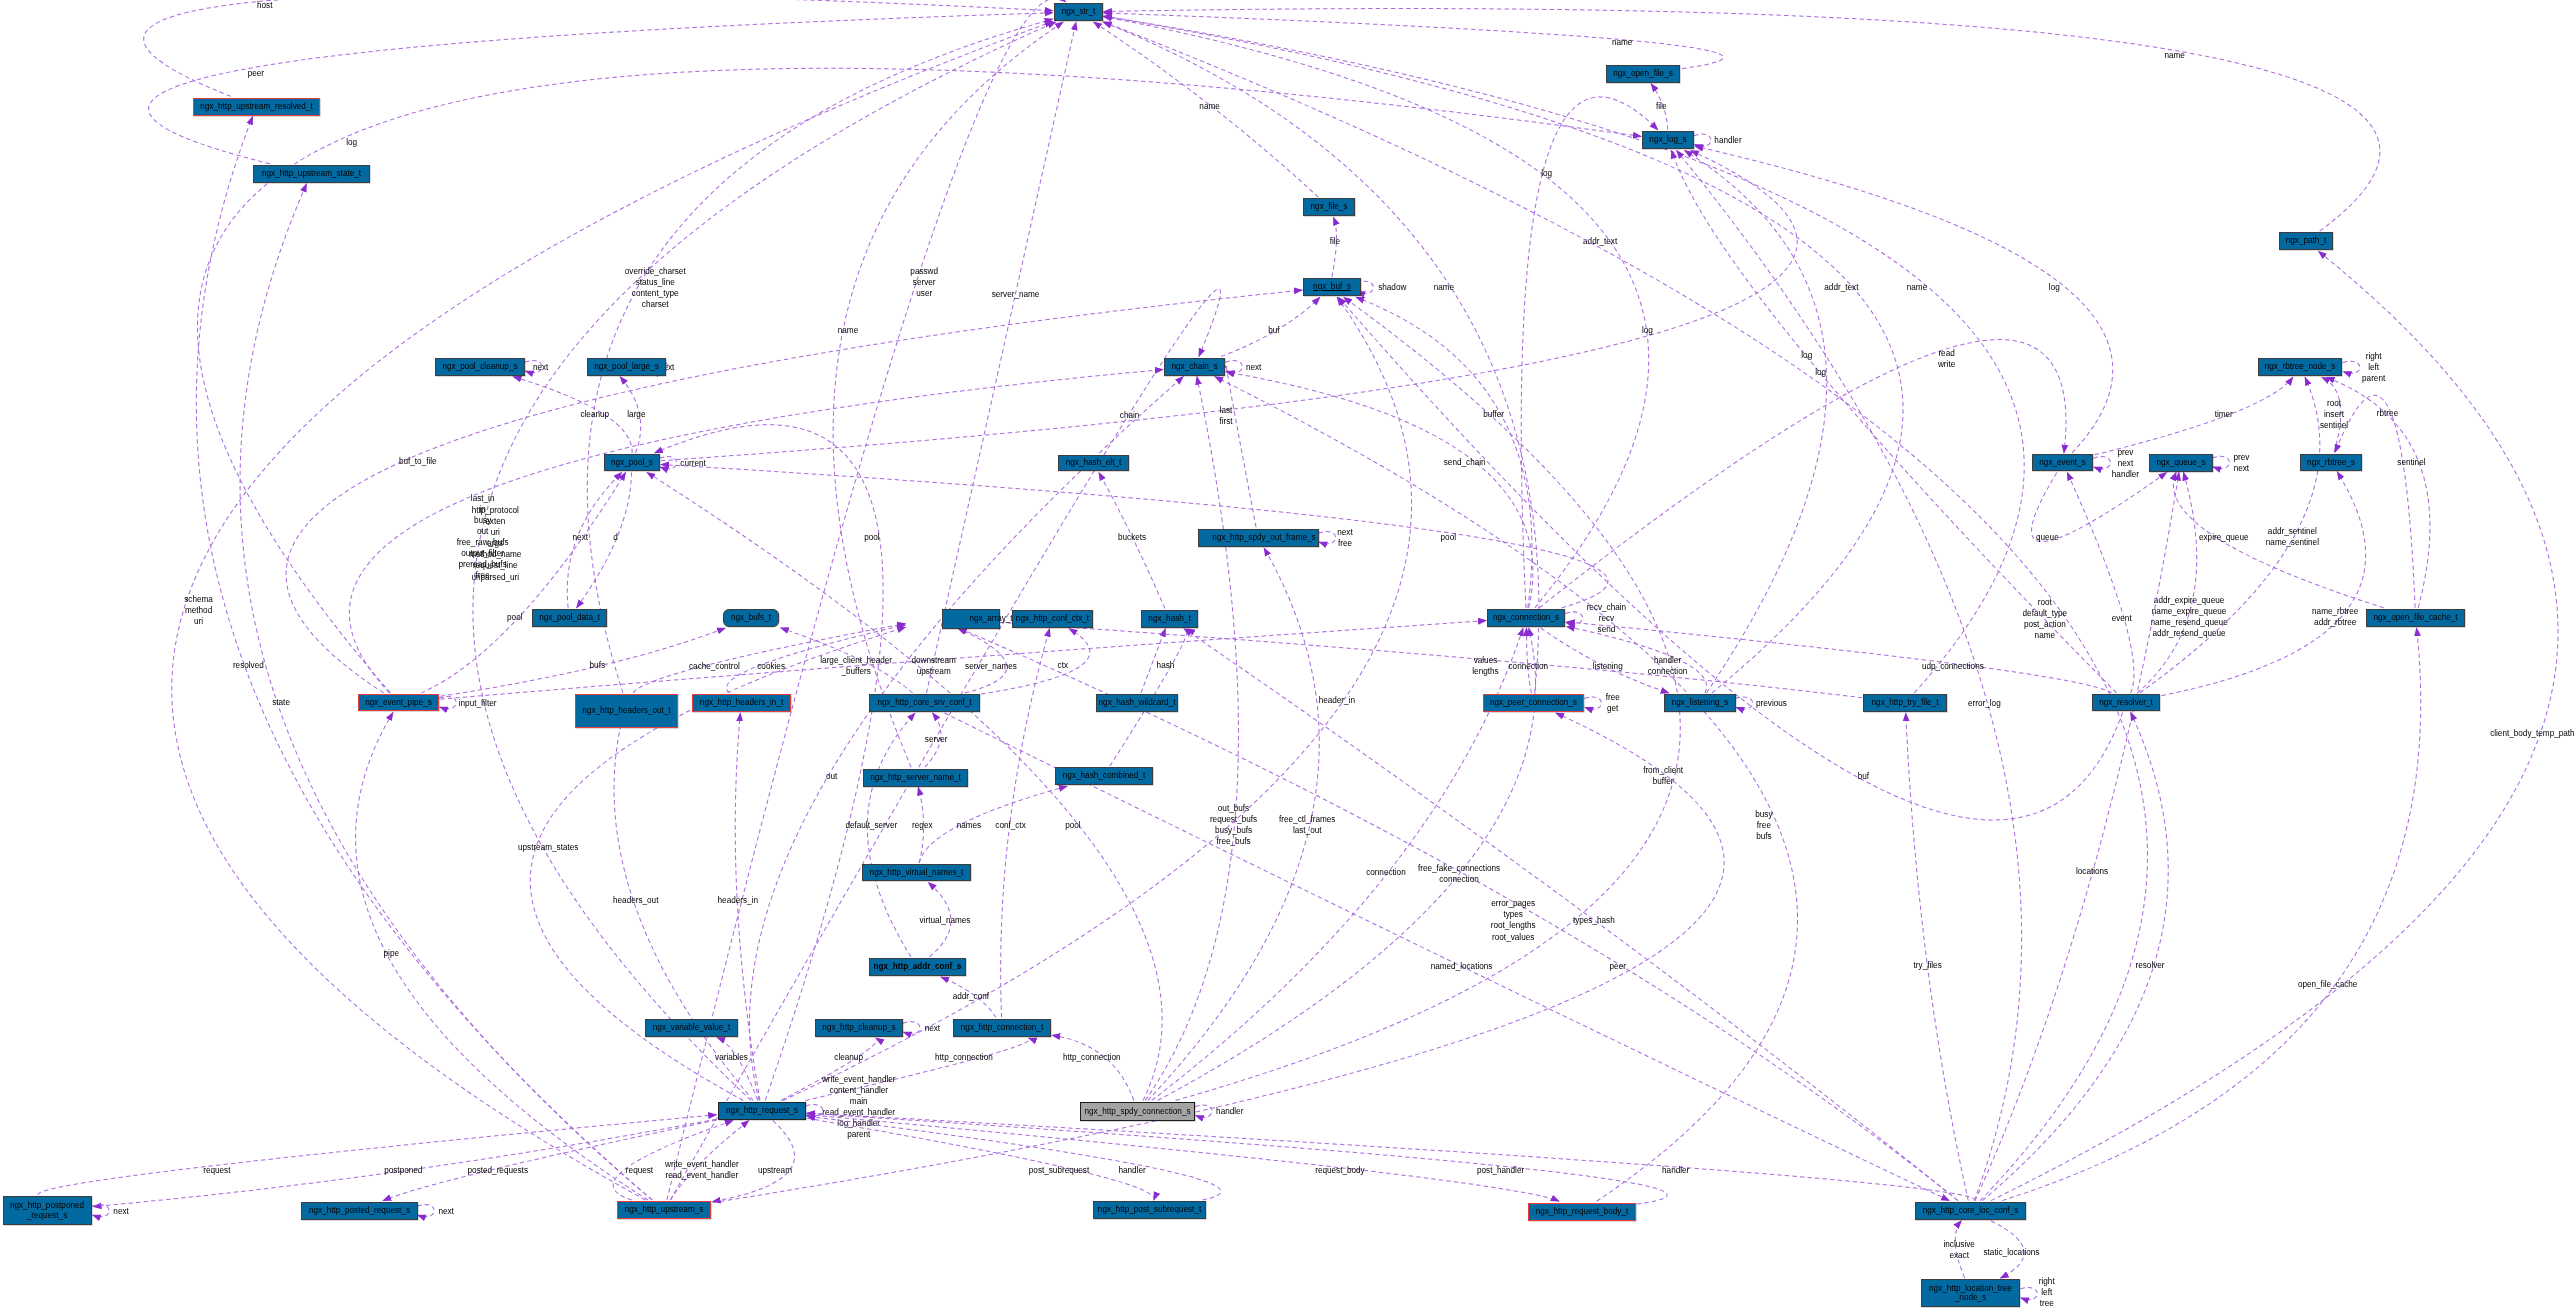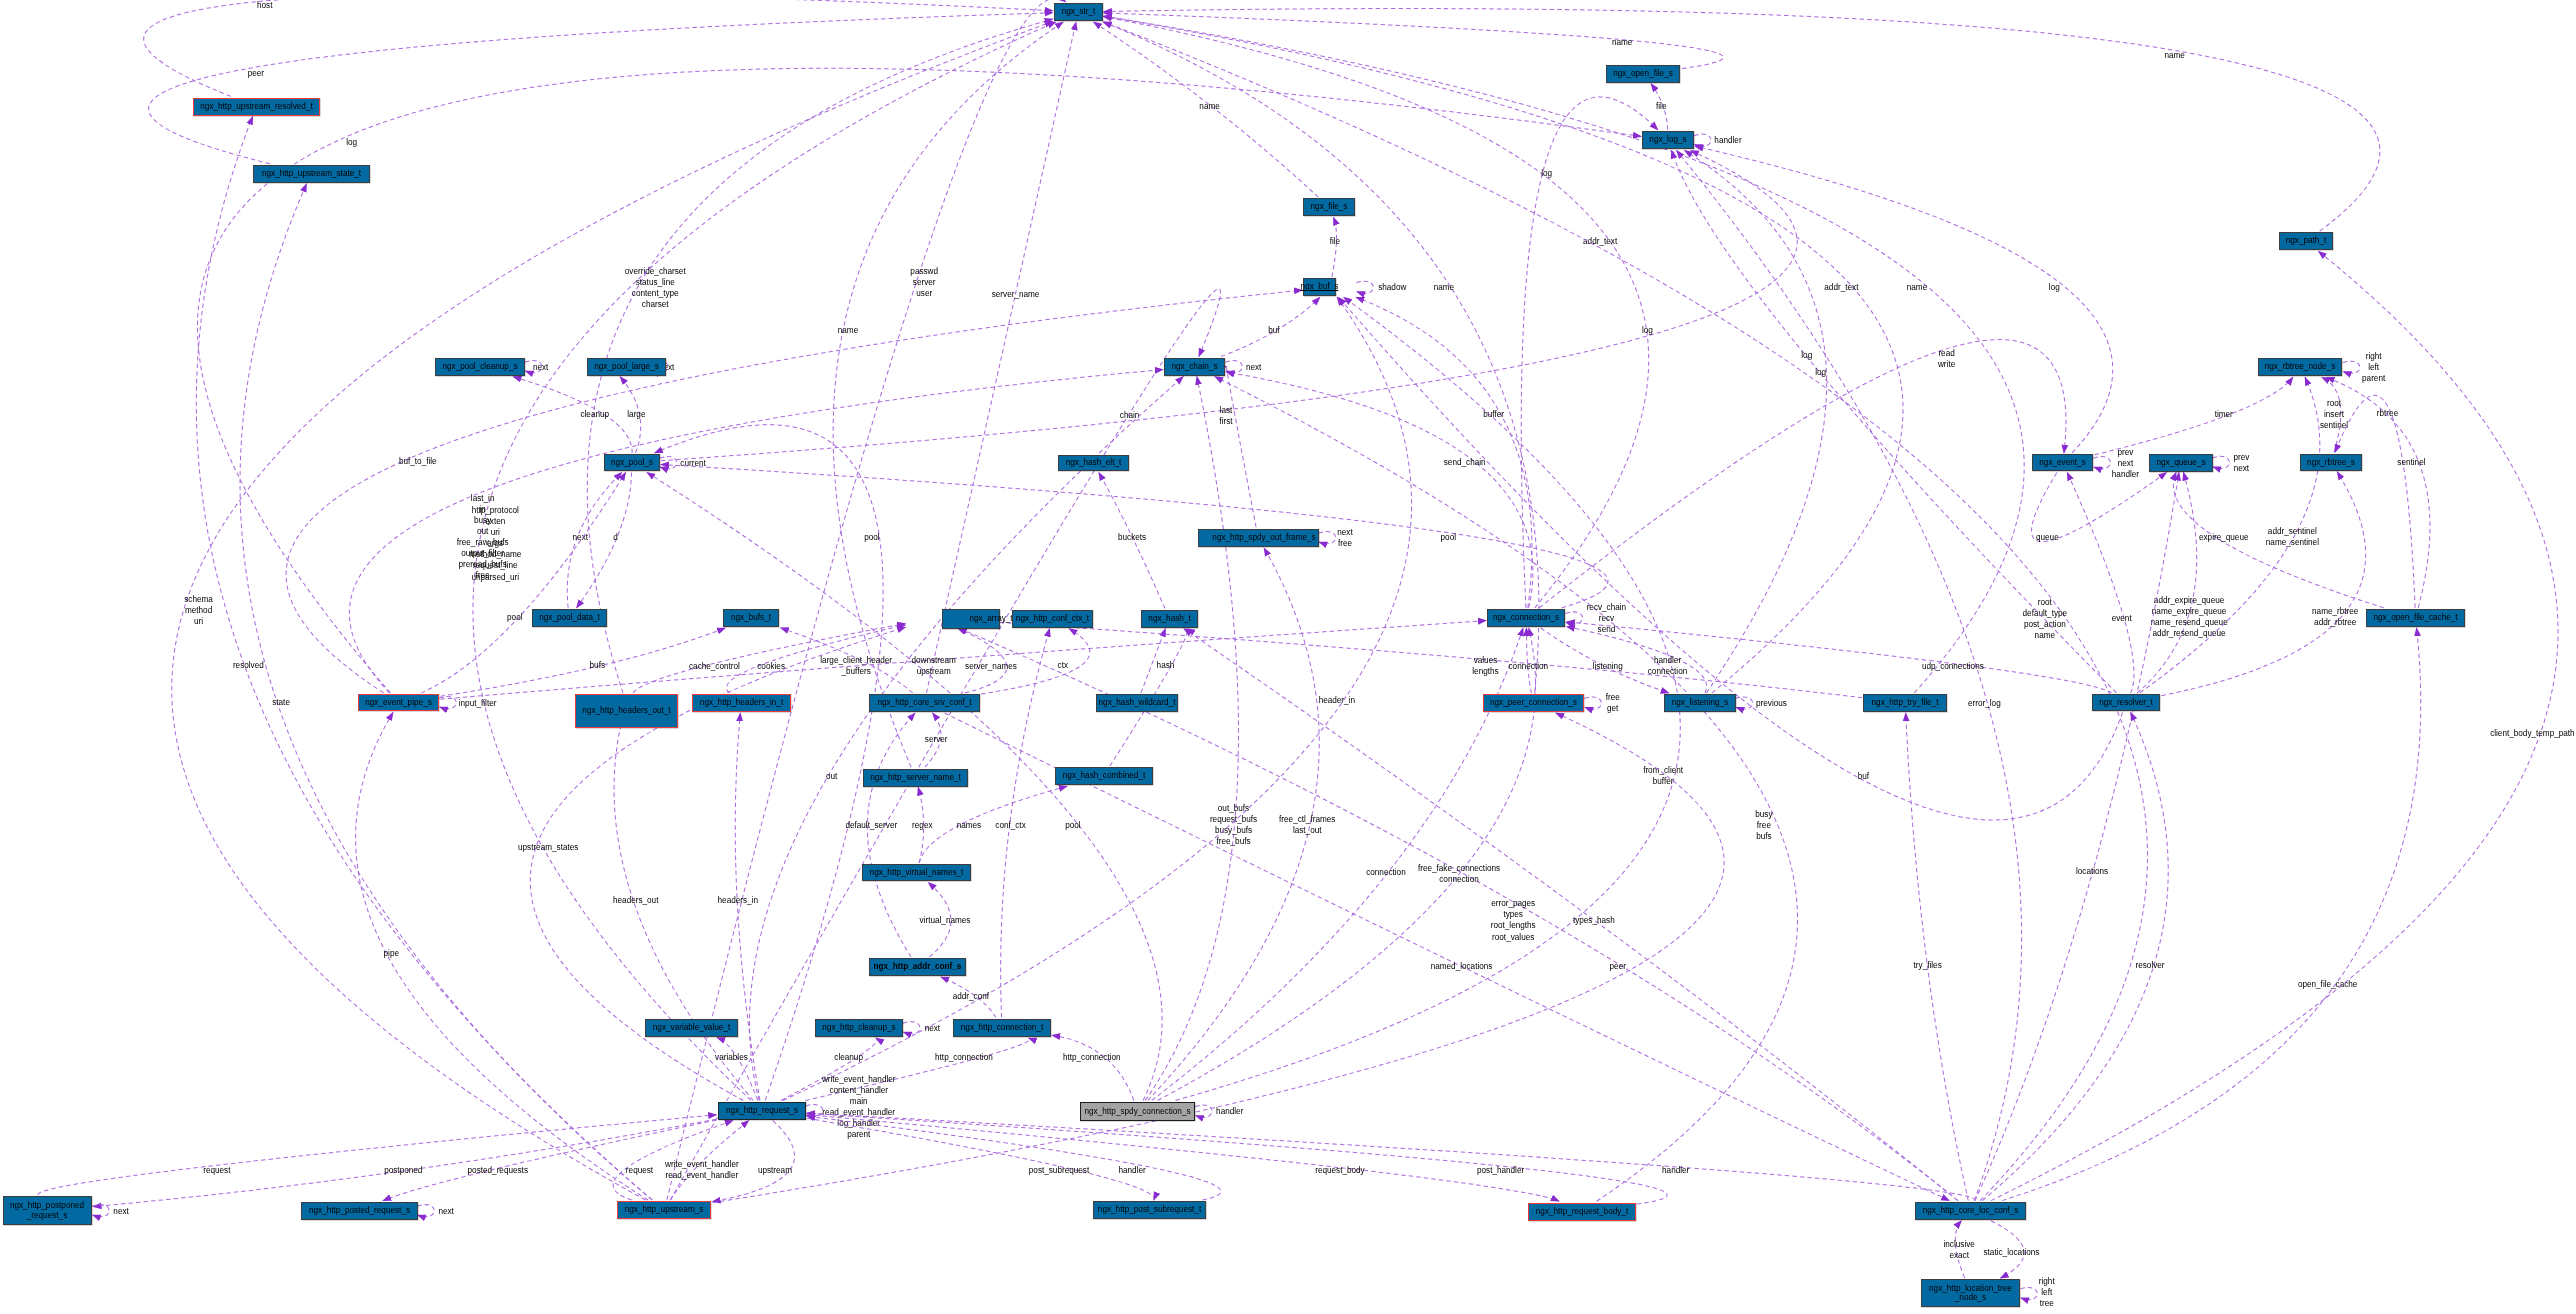--- a/index.html
+++ b/index.html
@@ -291,33 +291,33 @@
       <path d="M 3207 2046.5 C 3243 2033.5 3243 2073.5 3208 2060.5" fill="none" stroke="#a869dd" stroke-width="1.6" stroke-dasharray="7 5" marker-end="url(#arr)"></path>
       <text x="3249" text-anchor="middle" class="elabel"><tspan x="3249" y="2038">right</tspan><tspan x="3249" y="2055.5">left</tspan><tspan x="3249" y="2073">tree</tspan></text>
     </svg>
     <div class="node" title="ngx_str_t" style="left: 1054px; top: 3.1px; width: 49px; height: 17.6px;">ngx_str_t</div>
     <div class="node red" title="ngx_http_upstream_resolved_t" style="left: 193px; top: 98px; width: 127px; height: 17.6px;">ngx_http_upstream_resolved_t</div>
     <div class="node" title="ngx_http_upstream_state_t" style="left: 253px; top: 165px; width: 117px; height: 17.6px;">ngx_http_upstream_state_t</div>
     <div class="node" title="ngx_open_file_s" style="left: 1606px; top: 65px; width: 74px; height: 17.6px;">ngx_open_file_s</div>
     <div class="node" title="ngx_log_s" style="left: 1642px; top: 131px; width: 52px; height: 18px;">ngx_log_s</div>
     <div class="node" title="ngx_file_s" style="left: 1303px; top: 198px; width: 52px; height: 17.6px;">ngx_file_s</div>
     <div class="node" title="ngx_path_t" style="left: 2279px; top: 232px; width: 54px; height: 17.6px;">ngx_path_t</div>
-    <div class="node" title="ngx_buf_s" style="left: 1303px; top: 278px; width: 33px; height: 17.6px; text-decoration: underline;">ngx_buf_s</div>
+    <div class="node" title="ngx_buf_s" style="left: 1303px; top: 278px; width: 58px; height: 17.6px; text-decoration: underline;">ngx_buf_s</div>
     <div class="node" title="ngx_pool_cleanup_s" style="left: 435px; top: 358px; width: 90px; height: 17.6px;">ngx_pool_cleanup_s</div>
     <div class="node" title="ngx_pool_large_s" style="left: 572px; top: 358px; width: 79px; height: 17.6px; margin-left: 15px;">ngx_pool_large_s</div>
     <div class="node" title="ngx_chain_s" style="left: 1164px; top: 358px; width: 61px; height: 17.6px;">ngx_chain_s</div>
     <div class="node" title="ngx_rbtree_node_s" style="left: 2258px; top: 358px; width: 84px; height: 17.6px;">ngx_rbtree_node_s</div>
     <div class="node" title="ngx_pool_s" style="left: 604px; top: 454px; width: 56px; height: 17px;">ngx_pool_s</div>
     <div class="node" title="ngx_hash_elt_t" style="left: 1058px; top: 455px; width: 71px; height: 16.4px;">ngx_hash_elt_t</div>
     <div class="node" title="ngx_event_s" style="left: 2032px; top: 454px; width: 61px; height: 17px;">ngx_event_s</div>
     <div class="node" title="ngx_queue_s" style="left: 2149px; top: 454px; width: 64px; height: 17.6px;">ngx_queue_s</div>
     <div class="node" title="ngx_rbtree_s" style="left: 2300px; top: 454px; width: 62px; height: 17px;">ngx_rbtree_s</div>
     <div class="node" title="ngx_http_spdy_out_frame_s" style="left: 1198px; top: 529px; width: 121px; height: 18px; padding-left: 11px;">ngx_http_spdy_out_frame_s</div>
     <div class="node" title="ngx_pool_data_t" style="left: 532px; top: 609px; width: 75px; height: 17.6px;">ngx_pool_data_t</div>
-    <div class="node" title="ngx_bufs_t" style="left: 723px; top: 609px; width: 56px; height: 17.6px;">ngx_bufs_t</div>
+    <div class="node" title="ngx_bufs_t" style="left: 723px; top: 609px; width: 56px; height: 17.6px; border-radius: 6px;">ngx_bufs_t</div>
     <div class="node" title="ngx_array_t" style="left: 942px; top: 609px; width: 58px; height: 20px; padding-left: 40px;">ngx_array_t</div>
     <div class="node" title="ngx_http_conf_ctx_t" style="left: 1012px; top: 610px; width: 81px; height: 17.6px;">ngx_http_conf_ctx_t</div>
     <div class="node" title="ngx_hash_t" style="left: 1141px; top: 610px; width: 57px; height: 17.6px;">ngx_hash_t</div>
     <div class="node" title="ngx_connection_s" style="left: 1487px; top: 609px; width: 78px; height: 17.6px;">ngx_connection_s</div>
     <div class="node" title="ngx_open_file_cache_t" style="left: 2366px; top: 609px; width: 99px; height: 17.6px;">ngx_open_file_cache_t</div>
     <div class="node red" title="ngx_event_pipe_s" style="left: 358px; top: 694px; width: 81px; height: 17px;">ngx_event_pipe_s</div>
     <div class="node red" title="ngx_http_headers_out_t" style="left: 575px; top: 694px; width: 103px; height: 34px;">ngx_http_headers_out_t</div>
     <div class="node red" title="ngx_http_headers_in_t" style="left: 692px; top: 694px; width: 99px; height: 17.6px;">ngx_http_headers_in_t</div>
     <div class="node" title="ngx_http_core_srv_conf_t" style="left: 869px; top: 694px; width: 111px; height: 17.6px;">ngx_http_core_srv_conf_t</div>
     <div class="node" title="ngx_hash_wildcard_t" style="left: 1096px; top: 694px; width: 82px; height: 17.6px;">ngx_hash_wildcard_t</div>

